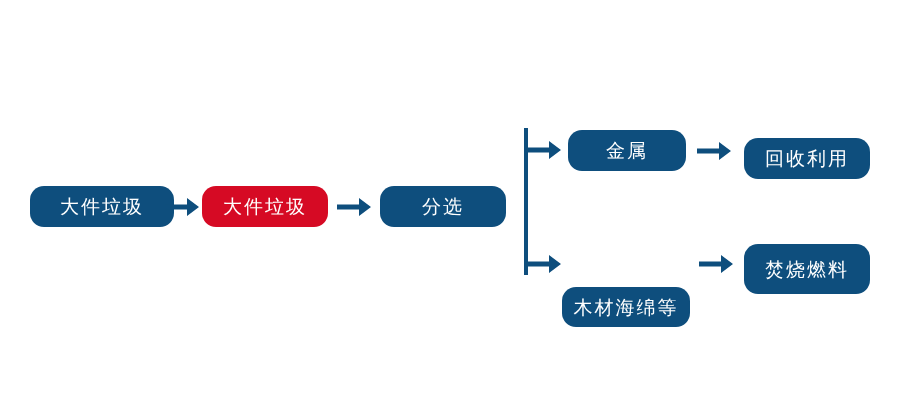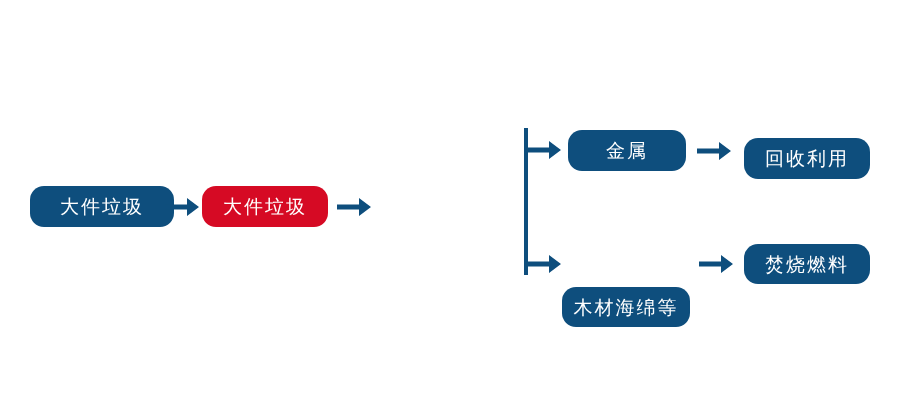--- a/index.html
+++ b/index.html
@@ -66,21 +66,21 @@
   #arrow-branch-bottom{ left: 524px; top: 249px; width: 40px;  height: 30px; }
 
   
   #node-metal         { left: 568px; top: 130px; width: 118px; height: 41px; }
   #arrow-3            { left: 694px; top: 136px; width: 40px;  height: 30px; }
   #node-recycle       { left: 744px; top: 130px; width: 126px; height: 41px; margin-top: 8px; }
 
   
   #node-wood-sponge   { left: 562px; top: 244px; width: 128px; height: 40px; margin-top: 43px; }
   #arrow-4            { left: 696px; top: 249px; width: 40px;  height: 30px; }
-  #node-fuel          { left: 744px; top: 244px; width: 126px; height: 40px; }
+  #node-fuel          { left: 744px; top: 244px; width: 126px; height: 50px; }
 </style>
 </head>
 <body>
 
 <div id="diagram">
 
   <div class="node primary" id="node-bulky-waste">大件垃圾</div>
 
   <div class="arrow" id="arrow-1">
     <svg width="34" height="24" viewBox="0 0 34 24" aria-hidden="true">
@@ -89,20 +89,21 @@
   </div>
 
   <div class="node accent" id="node-crusher">大件垃圾</div>
 
   <div class="arrow" id="arrow-2">
     <svg width="34" height="24" viewBox="0 0 34 24" aria-hidden="true">
       <path d="M0 9.5 H22 V3 L34 12 L22 21 V14.5 H0 Z" fill="#0e4e7d"></path>
     </svg>
   </div>
 
+  <div class="node primary" id="node-sorting">分选</div>
 
   <div class="split-line" id="split-vertical"></div>
 
   <div class="arrow" id="arrow-branch-top">
     <svg width="34" height="24" viewBox="0 0 34 24" aria-hidden="true">
       <path d="M0 9.5 H22 V3 L34 12 L22 21 V14.5 H0 Z" fill="#0e4e7d"></path>
     </svg>
   </div>
 
   <div class="arrow" id="arrow-branch-bottom">

